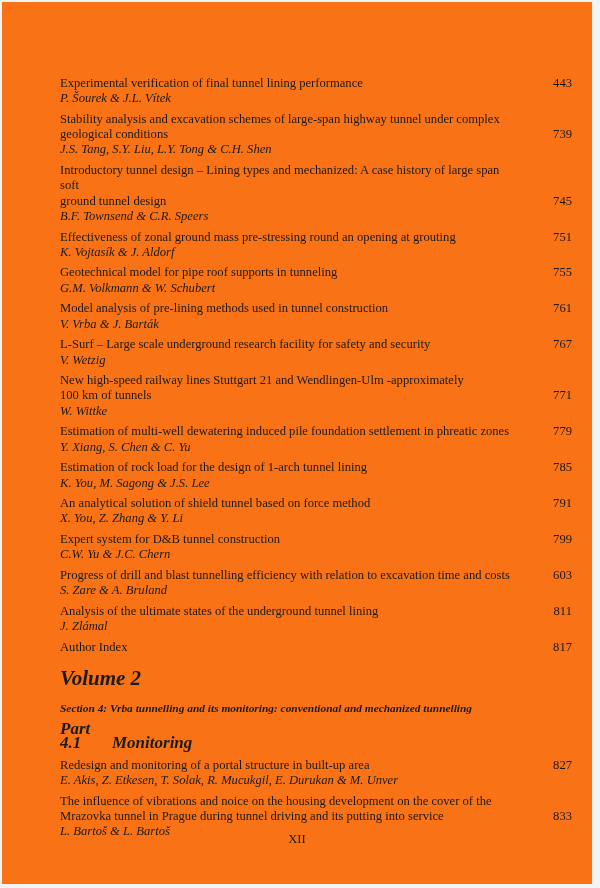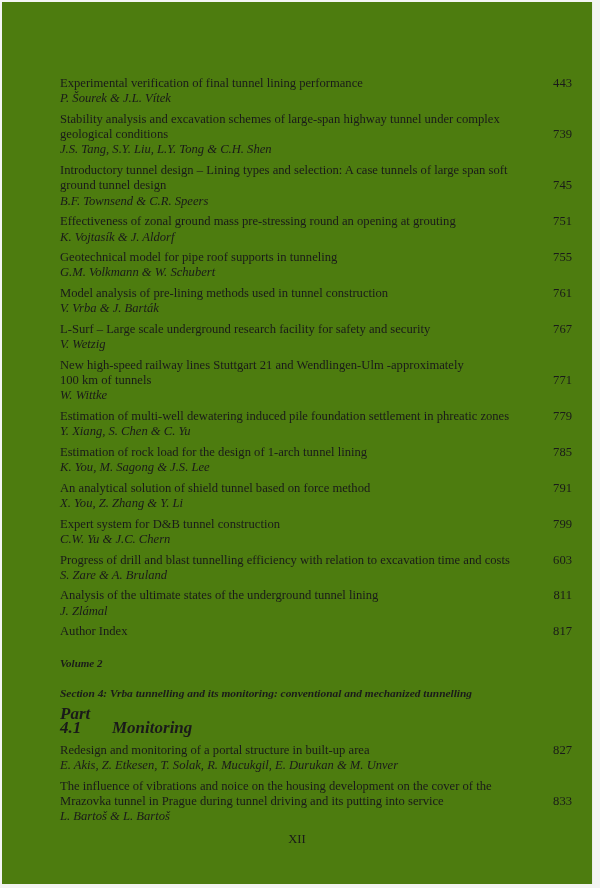--- a/index.html
+++ b/index.html
@@ -5,42 +5,42 @@
     html, body { margin: 0; padding: 0; }
     body {
       width: 600px; height: 888px; overflow: hidden;
       background: #f4f4f4;
       font-family: "Liberation Serif", "DejaVu Serif", serif;
       color: #1a1a1a;
     }
     .page {
       position: absolute; left: 2px; top: 2px;
       width: 590px; height: 882px;
-      background: #4d7c0f;
+      background: #f97316;
       border-right: 1px solid #ececec;
     }
     .toc {
       position: absolute; left: 58px; top: 74px; width: 512px;
     }
     .entry {
       position: relative;
       font-size: 12.6px;
       line-height: 15.3px;
       padding-right: 60px;
       margin-bottom: 5.3px;
     }
     .entry .title { display: block; }
     .entry .authors { display: block; font-style: italic; }
     .entry .pg {
       position: absolute; right: 0; bottom: 15.3px;
       width: 40px; text-align: right;
     }
     .entry.noauthor .pg { bottom: 0; }
     .heading-volume {
-      font-size: 11px; font-weight: bold; font-style: italic;
+      font-size: 21px; font-weight: bold; font-style: italic;
       margin: 14px 0 14px 0; line-height: 18px;
     }
     .heading-section {
       font-size: 11.4px; font-weight: bold; font-style: italic;
       line-height: 14px; margin: 0 0 7px 0;
     }
     .heading-part {
       font-size: 17px; font-weight: bold; font-style: italic;
       line-height: 14px; margin: 0 0 8px 0;
     }
@@ -61,21 +61,21 @@
           <span class="authors">P. Šourek &amp; J.L. Vítek</span>
           <span class="pg">443</span>
         </div>
         <div class="entry">
           <span class="title">Stability analysis and excavation schemes of large-span highway tunnel under complex</span>
           <span class="title">geological conditions</span>
           <span class="authors">J.S. Tang, S.Y. Liu, L.Y. Tong &amp; C.H. Shen</span>
           <span class="pg">739</span>
         </div>
         <div class="entry">
-          <span class="title">Introductory tunnel design – Lining types and selection: A case tunnels of large span soft</span>
+          <span class="title">Introductory tunnel design – Lining types and mechanized: A case history of large span soft</span>
           <span class="title">ground tunnel design</span>
           <span class="authors">B.F. Townsend &amp; C.R. Speers</span>
           <span class="pg">745</span>
         </div>
         <div class="entry">
           <span class="title">Effectiveness of zonal ground mass pre-stressing round an opening at grouting</span>
           <span class="authors">K. Vojtasík &amp; J. Aldorf</span>
           <span class="pg">751</span>
         </div>
         <div class="entry">

